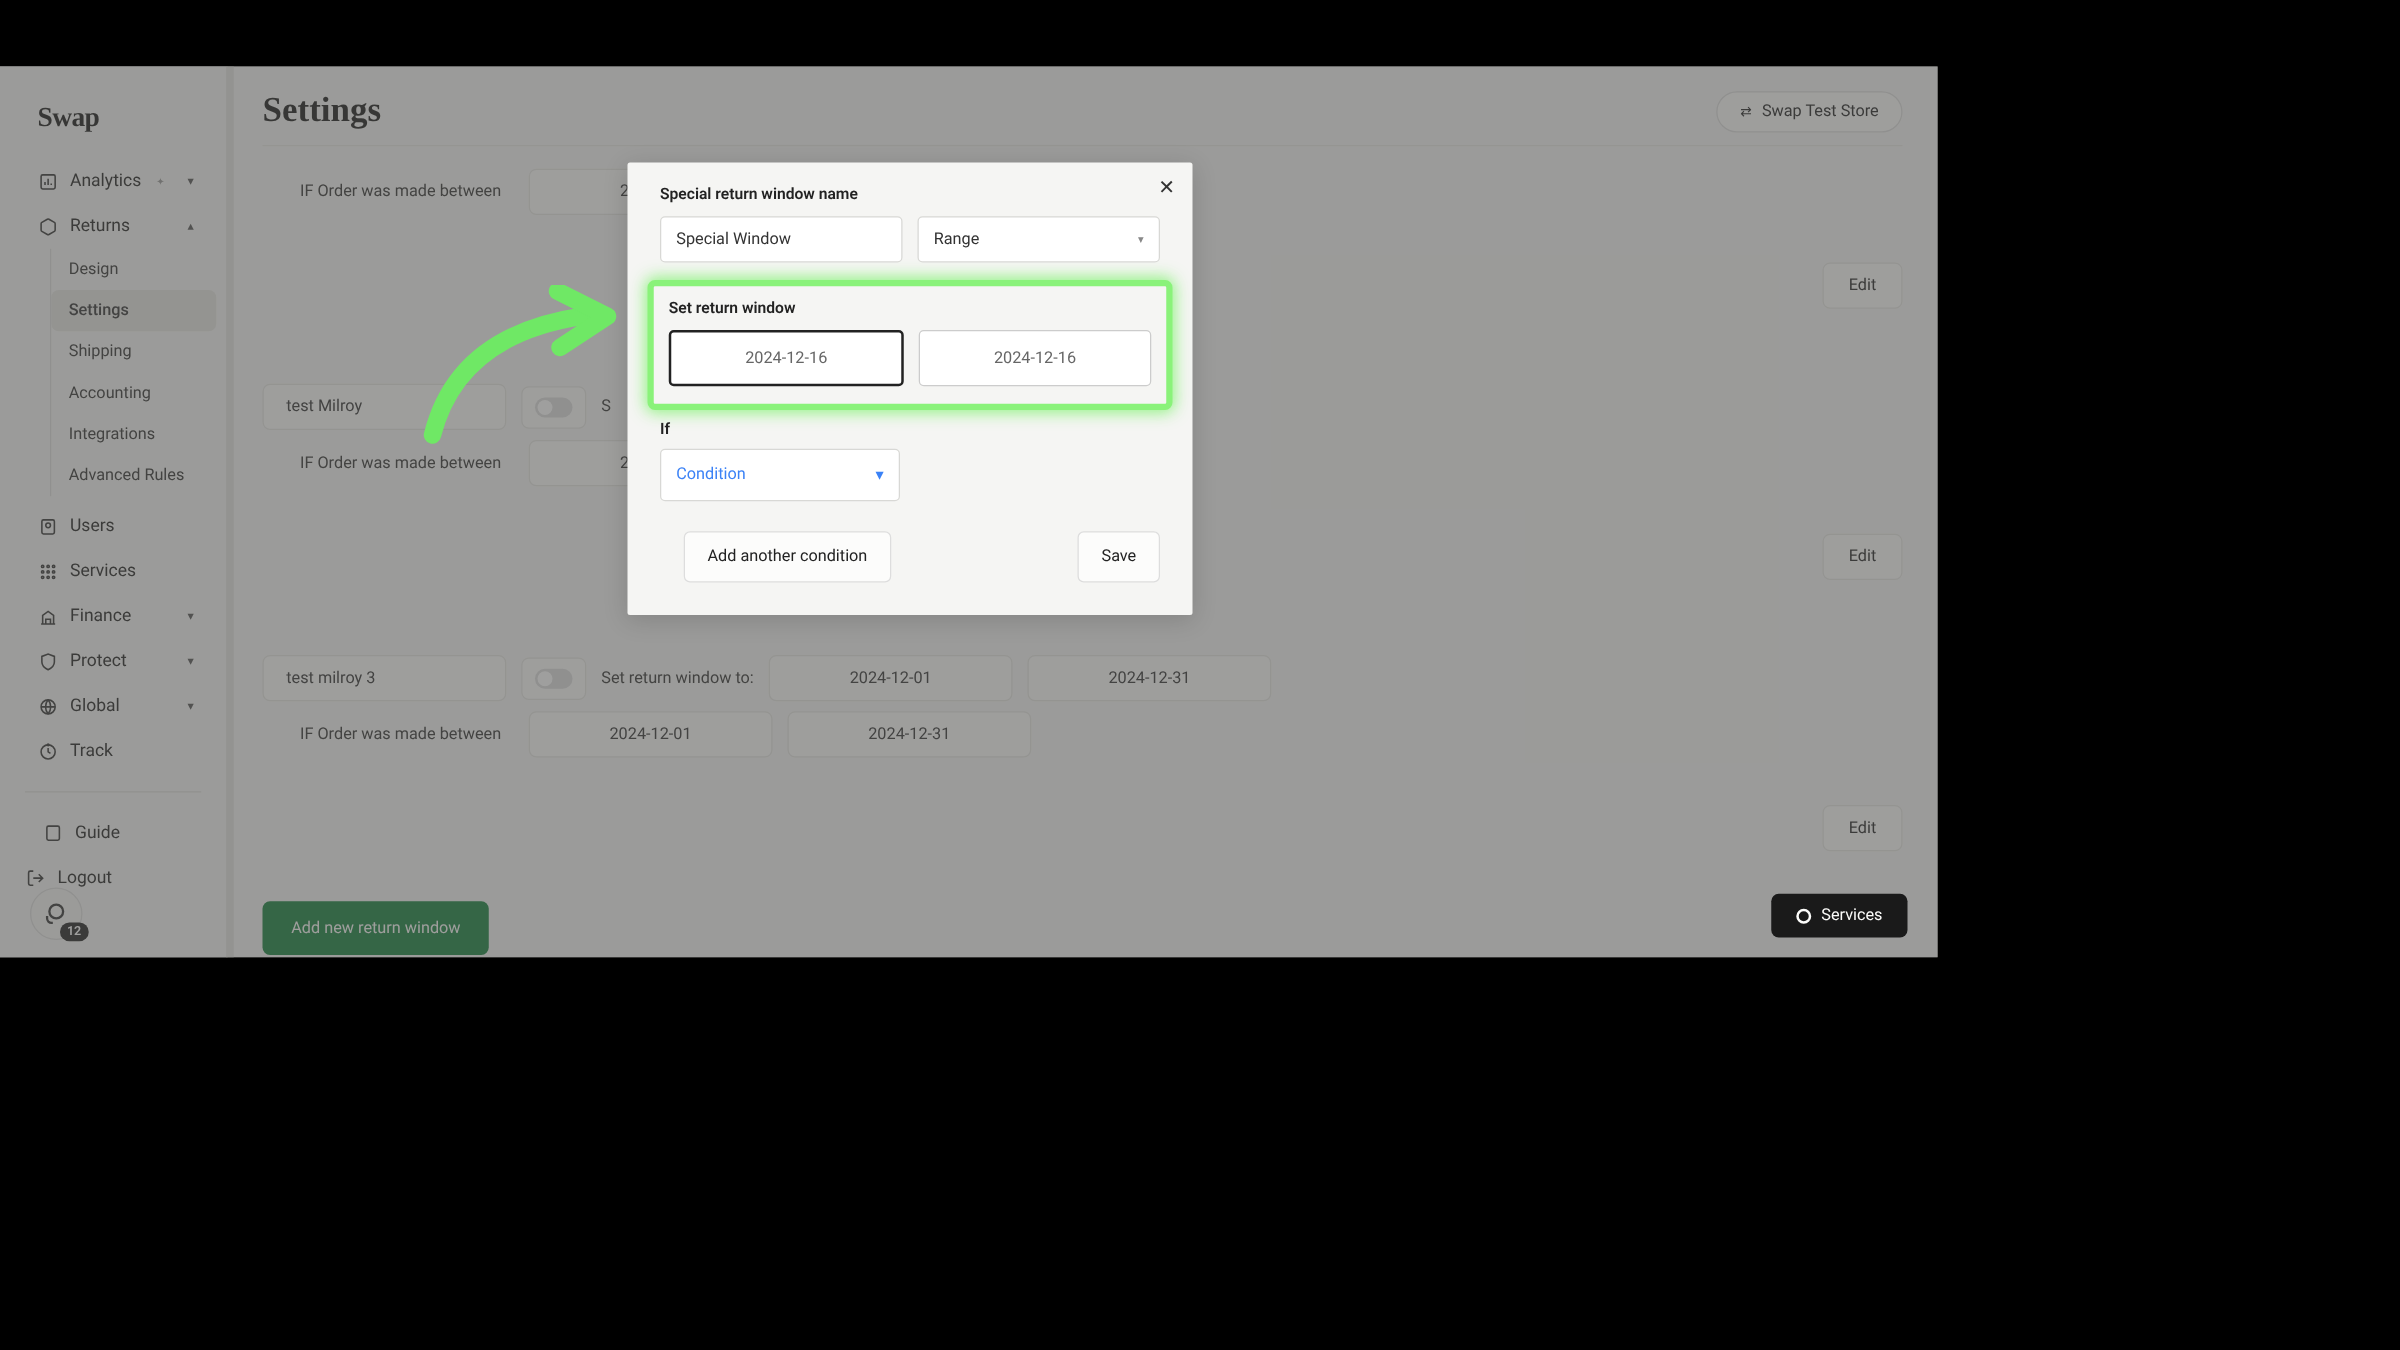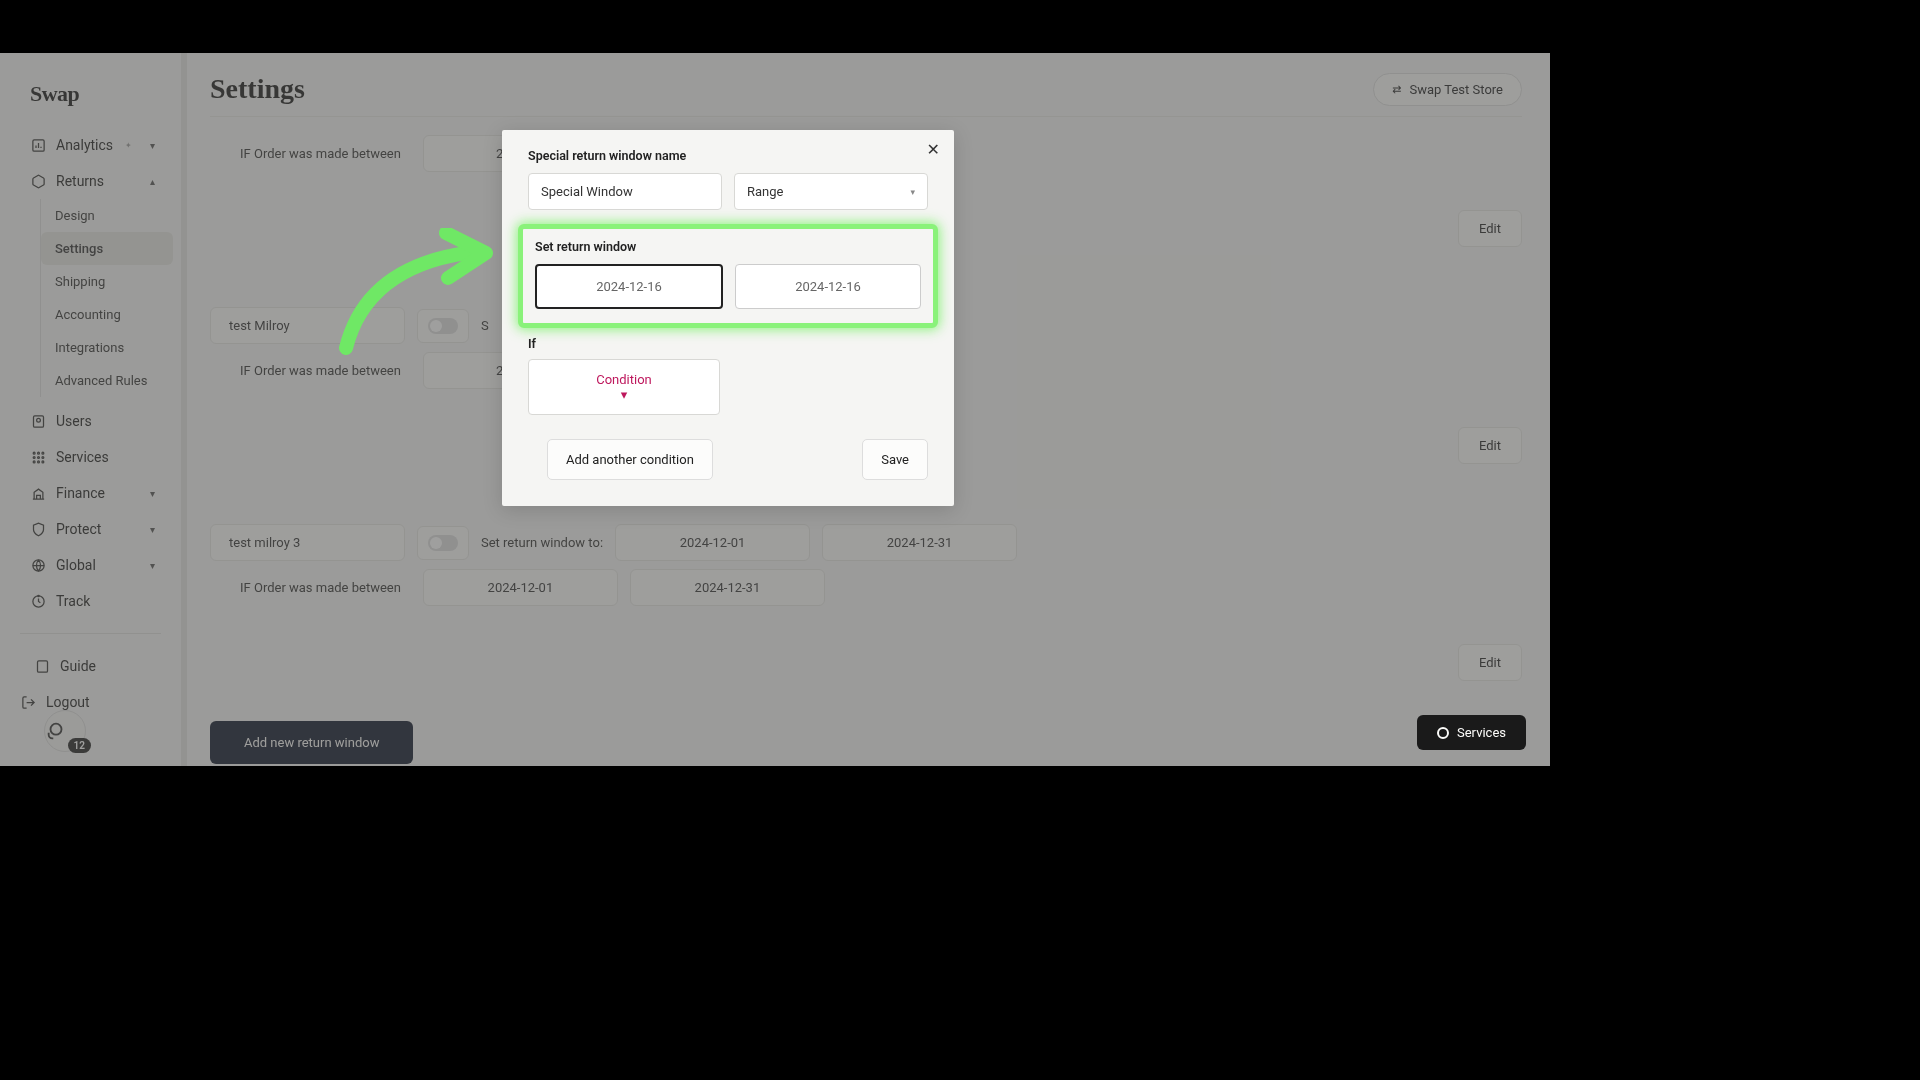--- a/index.html
+++ b/index.html
@@ -16,61 +16,61 @@
   .nav-list { list-style: none; padding: 0 12px 0 0; }
   .nav-item { display: flex; align-items: center; gap: 10px; padding: 10px 12px 10px 30px; font-size: 14px; color: #222; cursor: pointer; position: relative; }
   .nav-item.has-children { padding-right: 30px; }
   .nav-item .chev { position: absolute; right: 14px; font-size: 10px; color: #555; }
   .nav-sub { list-style: none; margin-left: 40px; margin-bottom: 6px; border-left: 1px solid #ddd; }
   .nav-sub-item { padding: 9px 14px; font-size: 13px; color: #333; cursor: pointer; border-radius: 6px; margin-right:8px;}
   .nav-sub-item.active { background: #e6e6e3; font-weight: 500; }
   .nav-icon { width: 16px; height: 16px; display: inline-flex; align-items:center; justify-content:center; }
   .divider { height: 1px; background: #e0e0dd; margin: 14px 20px; }
   .badge-dot { font-size: 8px; color: #999; margin-left: 2px; vertical-align: super;}
-  .chat-bubble { position: absolute; left: 44px; bottom: 14px; width: 42px; height: 42px; border-radius: 50%; background: #f5f5f3; border: 1px solid #ddd; z-index: 50; display:flex; align-items:center; }
+  .chat-bubble { position: absolute; left: 24px; bottom: 14px; width: 42px; height: 42px; border-radius: 50%; background: #f5f5f3; border: 1px solid #ddd; z-index: 50; display:flex; align-items:center; justify-content:center;}
   .chat-badge { position: absolute; right: -6px; bottom: -2px; background: #222; color: #fff; font-size: 10px; padding: 2px 6px; border-radius: 10px; font-weight: 600;}
   .bottom-links { list-style: none; padding: 0 12px 0 0; }
 
   
   .main { flex: 1; padding: 20px 28px; overflow: hidden; position: relative; }
   .page-header { display: flex; justify-content: space-between; align-items: flex-start; margin-bottom: 6px;}
   .page-title { font-family: Georgia, serif; font-size: 28px; color: #1a1a1a; }
   .store-pill { border: 1px solid #ddd; border-radius: 20px; padding: 8px 18px; font-size: 13px; color: #222; display:flex; align-items:center; gap:8px; background:#fcfcfb;}
   .hr { height:1px; background:#e8e8e5; margin: 10px 0 18px; }
 
   .rule-block { margin-bottom: 60px; }
   .rule-row { display: flex; align-items: center; gap: 12px; margin-bottom: 8px; flex-wrap: wrap;}
   .tag { background: #fcfcfb; border: 1px solid #e6e6e3; border-radius: 6px; padding: 10px 18px; font-size: 13px; color: #333; min-width: 195px; display:flex; align-items:flex-start; gap:12px;}
   .tag .toggle { width: 30px; height: 16px; background: #ddd; border-radius: 10px; position: relative; }
   .tag .toggle::after { content:''; position:absolute; width:12px; height:12px; background:#fff; border-radius:50%; top:2px; left:2px; }
   .label-inline { font-size: 13px; color: #333; }
   .date-box { background: #fcfcfb; border: 1px solid #e6e6e3; border-radius: 6px; padding: 10px 0; font-size: 13px; color: #333; width: 195px; text-align:center;}
   .edit-btn { border: 1px solid #e6e6e3; background: #fcfcfb; border-radius: 6px; padding: 10px 20px; font-size: 13px; color: #222; cursor: pointer; margin-left:auto; margin-top: 30px;}
   .cond-label { font-size: 13px; color: #333; margin-right: 10px; }
-  .add-window-btn { background: #0f172a; color: #fcfcfa; border: none; border-radius: 6px; padding: 14px 34px; font-size: 13px; cursor: pointer; margin-top: 20px;}
+  .add-window-btn { background: #15803d; color: #fcfcfa; border: none; border-radius: 6px; padding: 14px 23px; font-size: 13px; cursor: pointer; margin-top: 20px;}
 
   
   .lang-pill { position: absolute; right: 24px; bottom: 16px; background: #1a1a1a; color: #fcfcfa; border-radius: 6px; padding: 10px 20px; font-size: 13px; display:flex; align-items:center; gap:8px; z-index:400;}
 
   
   .dim-overlay { position:absolute; inset:0; background: rgba(80,80,78,0.55); z-index: 200; }
   
   
   .modal { position: absolute; top: 77px; left: 502px; width: 452px; background: #f5f5f3; border-radius: 2px; z-index: 300; padding: 18px 26px 26px; box-shadow: 0 4px 20px rgba(0,0,0,.15);}
   .modal-close { position: absolute; top: 10px; right: 14px; font-size: 16px; color: #333; cursor: pointer; background:none; border:none;}
   .modal-label { font-size: 12.5px; font-weight: 600; color: #222; margin-bottom: 10px; display:block;}
   .modal-row { display: flex; gap: 12px; margin-bottom: 14px; }
   .input, .select { flex:1; border: 1px solid #d8d8d5; background: #fff; border-radius: 4px; padding: 10px 12px; font-size: 13px; color: #333; }
   .select { display:flex; justify-content:space-between; align-items:center;}
   .select .caret { font-size: 9px; color: #888;}
   .highlight-wrap { border: 5px solid #8af27a; border-radius: 6px; padding: 10px 12px 14px; margin: 0 -10px 8px; background: #f5f5f3; box-shadow: 0 0 12px 2px rgba(138,242,122,0.9);}
   .date-input { flex:1; border: 1px solid #ccc; background: #fff; border-radius: 4px; padding: 14px 0; text-align:center; font-size: 13px; color: #666;}
   .date-input.focused { border: 2px solid #222; padding: 13px 0; }
   .if-label { font-size: 12.5px; font-weight: 600; color: #222; margin: 4px 0 8px; display:block;}
-  .condition-select { width: 48%; border: 1px solid #d8d8d5; background: #fff; border-radius: 4px; padding: 12px 12px; font-size: 13px; color: #be185d; display:flex; justify-content:space-between; align-items:center; margin-bottom: 24px; flex-direction: column;}
+  .condition-select { width: 48%; border: 1px solid #d8d8d5; background: #fff; border-radius: 4px; padding: 12px 12px; font-size: 13px; color: #3b82f6; display:flex; justify-content:space-between; align-items:flex-start; margin-bottom: 24px;}
   .modal-footer { display:flex; justify-content: space-between; align-items:center;padding-left:19px;}
   .btn-outline { border: 1px solid #ddd; background: #fcfcfb; border-radius: 5px; padding: 12px 18px; font-size: 13px; color: #222; cursor:pointer;}
   
   
   .arrow-annot { position: absolute; z-index: 350; left: 336px; top: 175px; pointer-events:none;}
 </style>
 </head>
 <body>
 
 <div class="letterbox-top"></div>

